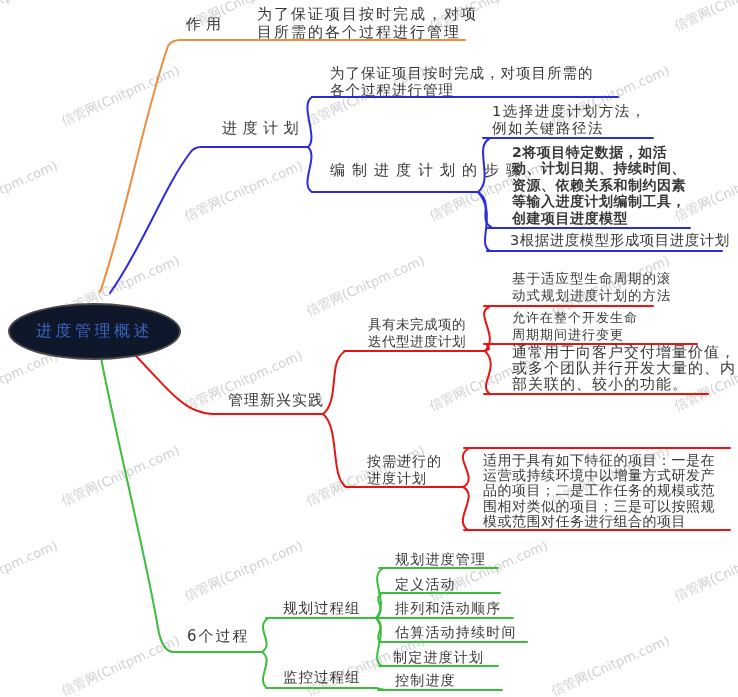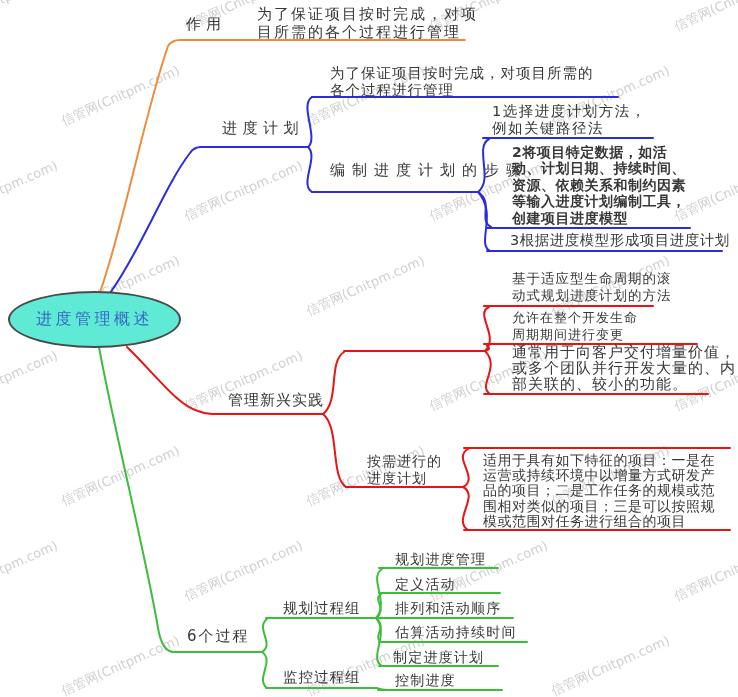--- a/index.html
+++ b/index.html
@@ -11,22 +11,22 @@
        font-family:"DejaVu Sans",sans-serif;color:var(--text);}
   .canvas{position:absolute;left:0;top:0;width:738px;height:697px;}
   .wm-layer{position:absolute;left:0;top:0;width:738px;height:697px;pointer-events:none;}
   .wm{position:absolute;font-size:13px;color:var(--watermark);opacity:.85;
       transform:rotate(-24deg);transform-origin:left center;white-space:nowrap;}
   svg.lines{position:absolute;left:0;top:0;}
   svg.lines path{fill:none;stroke-width:2;stroke-linecap:round;}
   .st-o{stroke:var(--orange);} .st-b{stroke:var(--blue);}
   .st-r{stroke:var(--red);}    .st-g{stroke:var(--green);}
   .node{position:absolute;white-space:pre-line;font-size:14px;line-height:17px;color:var(--text);cursor:default;}
-  .root-ellipse{position:absolute;left:8px;top:291px;width:169px;height:53px;
-    border:2px solid var(--ellipse-border);border-radius:50%;background:#5eead4;
+  .root-ellipse{position:absolute;left:8px;top:303px;width:169px;height:53px;
+    border:2px solid var(--ellipse-border);border-radius:50%;background:#0f172a;
     display:flex;align-items:center;justify-content:center;
     color:var(--root-text);font-size:16px;letter-spacing:3.5px;white-space:nowrap;}
 </style>
 </head>
 <body>
 
 <div class="canvas">
 
   <div class="wm-layer">
       <span class="wm" style="left: -60px; top: 18px;">信管网(Cnitpm.com)</span>
@@ -122,20 +122,22 @@
   <div class="node" style="left:492px;top:103px;font-size:14.5px;letter-spacing:1.5px;line-height:16.5px;">1选择进度计划方法，
 例如关键路径法</div>
   <div class="node" style="left:512px;top:144px;font-size:14px;letter-spacing:0.5px;line-height:16.4px;font-weight:bold;">2将项目特定数据，如活
 动、计划日期、持续时间、
 资源、依赖关系和制约因素
 等输入进度计划编制工具，
 创建项目进度模型</div>
   <div class="node" style="left:510px;top:232px;font-size:14.5px;letter-spacing:0.5px;">3根据进度模型形成项目进度计划</div>
 
   <div class="node" style="left:228px;top:392px;font-size:15px;letter-spacing:1px;">管理新兴实践</div>
+  <div class="node" style="left:368px;top:316px;font-size:13.5px;letter-spacing:0.5px;line-height:16.5px;">具有未完成项的
+迭代型进度计划</div>
   <div class="node" style="left:512px;top:270px;font-size:13.5px;letter-spacing:1px;line-height:16.5px;">基于适应型生命周期的滚
 动式规划进度计划的方法</div>
   <div class="node" style="left:512px;top:310px;font-size:13px;letter-spacing:1px;line-height:16.5px;">允许在整个开发生命
 周期期间进行变更</div>
   <div class="node" style="left:512px;top:344px;font-size:15px;letter-spacing:1px;line-height:16px;">通常用于向客户交付增量价值，
 或多个团队并行开发大量的、内
 部关联的、较小的功能。</div>
   <div class="node" style="left:367px;top:453px;font-size:14px;letter-spacing:1px;line-height:17px;">按需进行的
 进度计划</div>
   <div class="node" style="left:483px;top:453px;font-size:14px;letter-spacing:0.5px;line-height:15.2px;">适用于具有如下特征的项目：一是在

